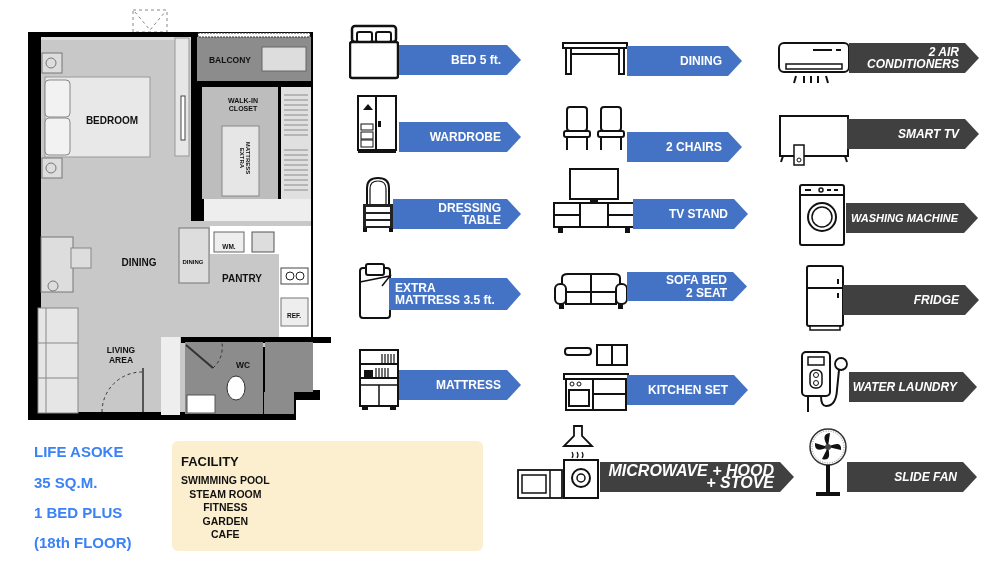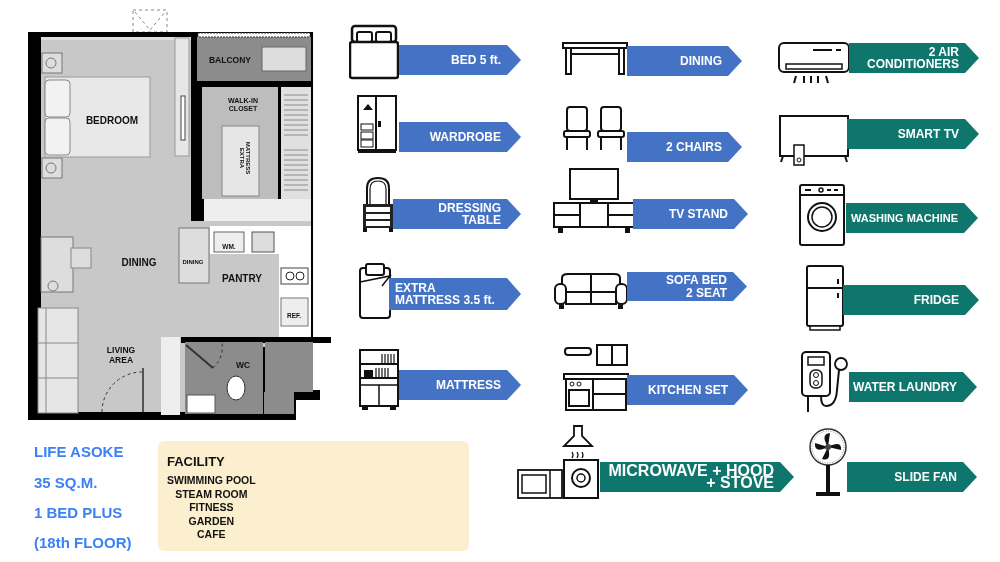--- a/index.html
+++ b/index.html
@@ -7,32 +7,32 @@
   body { position: relative; font-family: "Liberation Sans", sans-serif; color: #111; }
 
   
   #floorplan { position: absolute; left: 0; top: 0; width: 340px; height: 430px; }
   .room-label { font-family: "Liberation Sans", sans-serif; font-weight: bold; fill: #111; }
 
   
   .info { position: absolute; left: 34px; font-size: 15px; font-weight: bold; color: #3b82f6; }
 
   
-  #facility { position: absolute; left: 158px; top: 441px; width: 311px; height: 110px;
+  #facility { position: absolute; left: 172px; top: 441px; width: 311px; height: 110px;
     background: #fcefcf; border-radius: 6px; }
   #facility .title { position: absolute; left: 9px; top: 13px; font-size: 13px; font-weight: bold; }
   #facility .col { position: absolute; top: 33px; font-size: 10.5px; font-weight: bold; line-height: 13.6px; text-align: center; }
   #facility .col1 { left: 9px; }
   #facility .col2 { left: 159px; }
   .tag { position: absolute; height: 30px; color: #fff; font-weight: bold; font-size: 12px;
     display: flex; align-items: center; justify-content: flex-end; padding-right: 20px;
     text-align: right; line-height: 12.5px; white-space: pre-line;
     clip-path: polygon(0 0, calc(100% - 14px) 0, 100% 50%, calc(100% - 14px) 100%, 0 100%); }
   .tag.blue { background: #4472c4; padding-left: 16px; }
-  .tag.brown { background: #0f766e; }
+  .tag.brown { background: #404040; font-style: italic; }
 </style>
 </head>
 <body>
 
 <svg id="floorplan" viewBox="0 0 340 430">
 
   <g>
     <rect x="133" y="10" width="34" height="22" fill="none" stroke="#888" stroke-dasharray="3,3"></rect>
     <path d="M135,12 L150,30 L165,12" fill="none" stroke="#888" stroke-dasharray="3,3"></path>
   </g>

